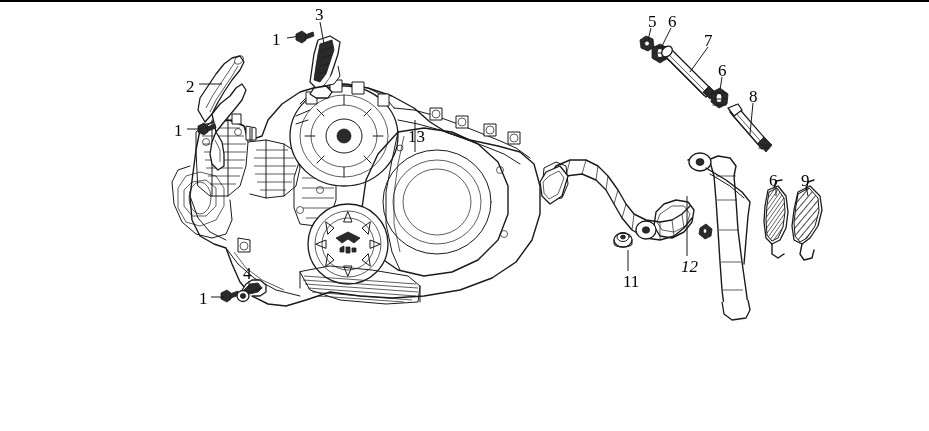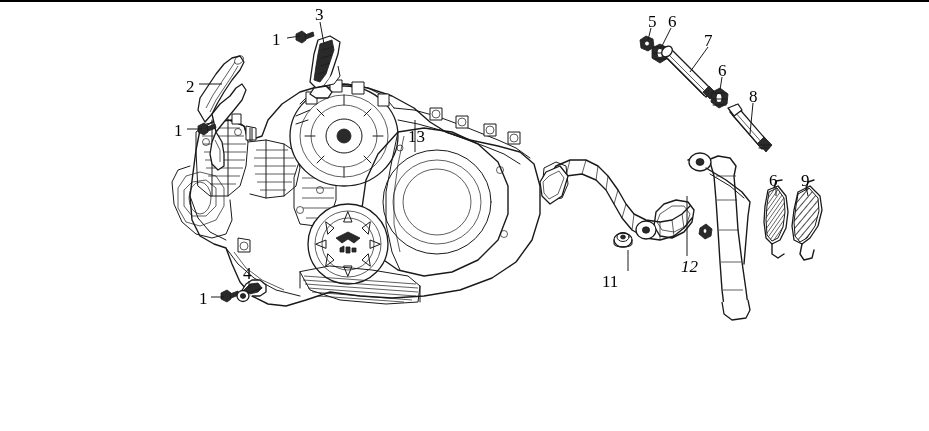--- a/index.html
+++ b/index.html
@@ -303,16 +303,16 @@
   <div class="callout" style="left:408px;top:104px;margin-top:24px;">13</div>
   <div class="callout" style="left:243px;top:265px;">4</div>
   <div class="callout" style="left:199px;top:290px;">1</div>
   <div class="callout" style="left:648px;top:13px;">5</div>
   <div class="callout" style="left:668px;top:13px;">6</div>
   <div class="callout" style="left:704px;top:32px;">7</div>
   <div class="callout" style="left:718px;top:62px;">6</div>
   <div class="callout" style="left:749px;top:88px;">8</div>
   <div class="callout" style="left:769px;top:172px;">6</div>
   <div class="callout" style="left:801px;top:172px;">9</div>
-  <div class="callout" style="left:602px;top:273px;text-align:right;">11</div>
+  <div class="callout" style="left:623px;top:273px;text-align:right;">11</div>
   <div class="callout" style="left:681px;top:258px;font-style:italic;">12</div>
 
 </div>
 
 </body></html>

